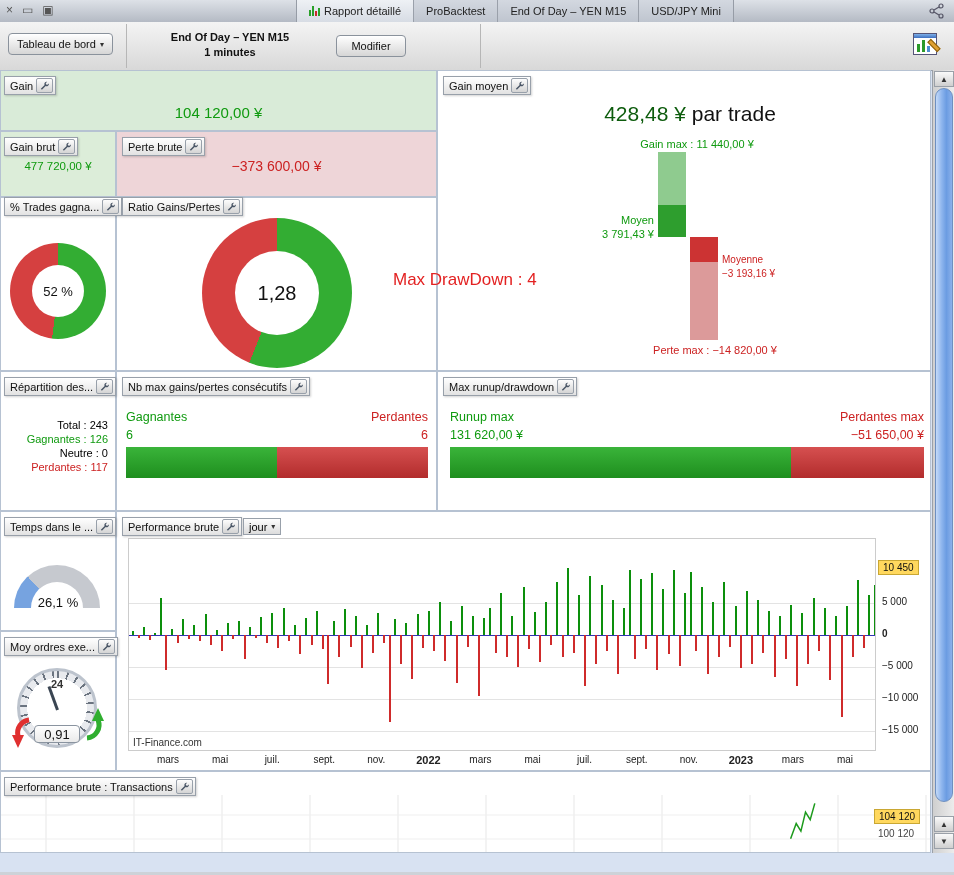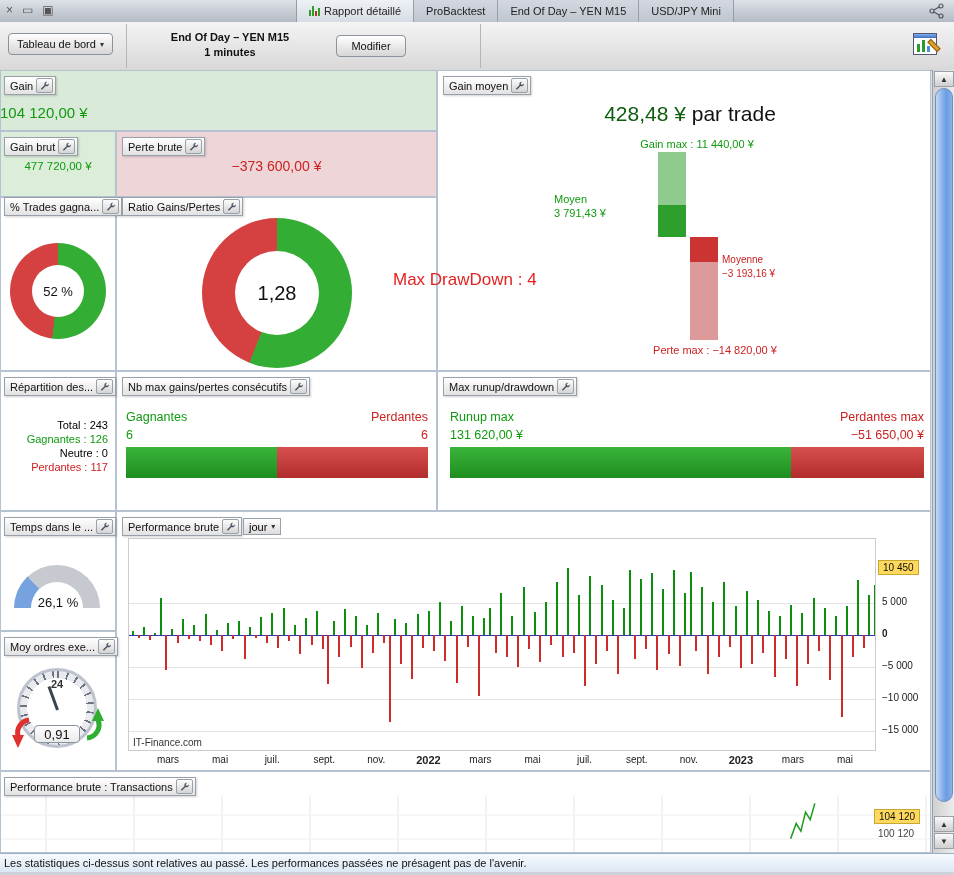--- a/index.html
+++ b/index.html
@@ -233,33 +233,33 @@
   </div>
   <div class="plabel" style="left:4px;top:777px">
     <span>Performance brute : Transactions</span>
     <span class="wbtn">
         <span class="wrench"><svg width="9" height="9" viewBox="0 0 16 16">
             <path fill="#4a5666" d="M12.7 1.3a4 4 0 0 0-4.5 5.6L1.5 13.6l1.9 1.9 6.7-6.7a4 4 0 0 0 5.6-4.5L13.2 6.8l-2.3-.7-.7-2.3z"></path>
           </svg></span>
       </span>
   </div>
 
-  <div class="abs green nowrap" style="left:0;top:104px;width:437px;text-align:left;font-size:15px">104 120,00 ¥</div>
+  <div class="abs green nowrap" style="left:0;top:104px;width:437px;text-align:center;font-size:15px">104 120,00 ¥</div>
   <div class="abs green nowrap" style="left:0;top:160px;width:116px;text-align:center;font-size:11.5px">477 720,00 ¥</div>
   <div class="abs red nowrap" style="left:116px;top:158px;width:321px;text-align:center;font-size:14px">−373 600,00 ¥</div>
 
   <div class="abs nowrap" style="left:490px;top:102px;width:400px;text-align:center;font-size:21px;color:#111">
     <span class="dkgreen">428,48 ¥</span><span> par trade</span>
   </div>
   <div class="abs green nowrap" style="left:597px;top:138px;width:200px;text-align:center;font-size:11px">Gain max : 11 440,00 ¥</div>
   <div class="abs" style="left:658px;top:152px;width:28px;height:53px;background:#8fcb8f"></div>
   <div class="abs" style="left:658px;top:205px;width:28px;height:32px;background:#2e9e2e"></div>
   <div class="abs" style="left:690px;top:237px;width:28px;height:25px;background:#cc3333"></div>
   <div class="abs" style="left:690px;top:262px;width:28px;height:78px;background:#dc9a9a"></div>
-  <div class="abs green nowrap" style="left:554px;top:192px;width:100px;font-size:11px;line-height:14px">
+  <div class="abs green nowrap" style="left:554px;top:213px;width:100px;text-align:right;font-size:11px;line-height:14px">
     <div>Moyen</div>
     <div>3 791,43 ¥</div>
   </div>
   <div class="abs red nowrap" style="left:722px;top:253px;width:110px;font-size:10px;line-height:14px">
     <div>Moyenne</div>
     <div>−3 193,16 ¥</div>
   </div>
   <div class="abs red nowrap" style="left:615px;top:344px;width:200px;text-align:center;font-size:11px">Perte max : −14 820,00 ¥</div>
 
   <div class="donut" id="donut-pct" style="left: 10px; top: 243px; width: 96px; height: 96px; background: conic-gradient(rgb(51, 173, 51) 0deg, rgb(51, 173, 51) 52%, rgb(213, 64, 64) 52%, rgb(213, 64, 64) 100%);">
@@ -511,18 +511,15 @@
       </div>
     <div id="sthumb"></div>
     <div class="sbtn" style="top:746px">
         <span>▲</span>
       </div>
     <div class="sbtn" style="top:763px">
         <span>▼</span>
       </div>
   </div>
 
-  <div id="footer">
-    <span>Les statistiques ci-dessus sont relatives au passé. Les performances passées ne présagent pas de l'avenir.</span>
-  </div>
   <div id="bottomstrip"></div>
 
 </div>
 
 </body></html>

